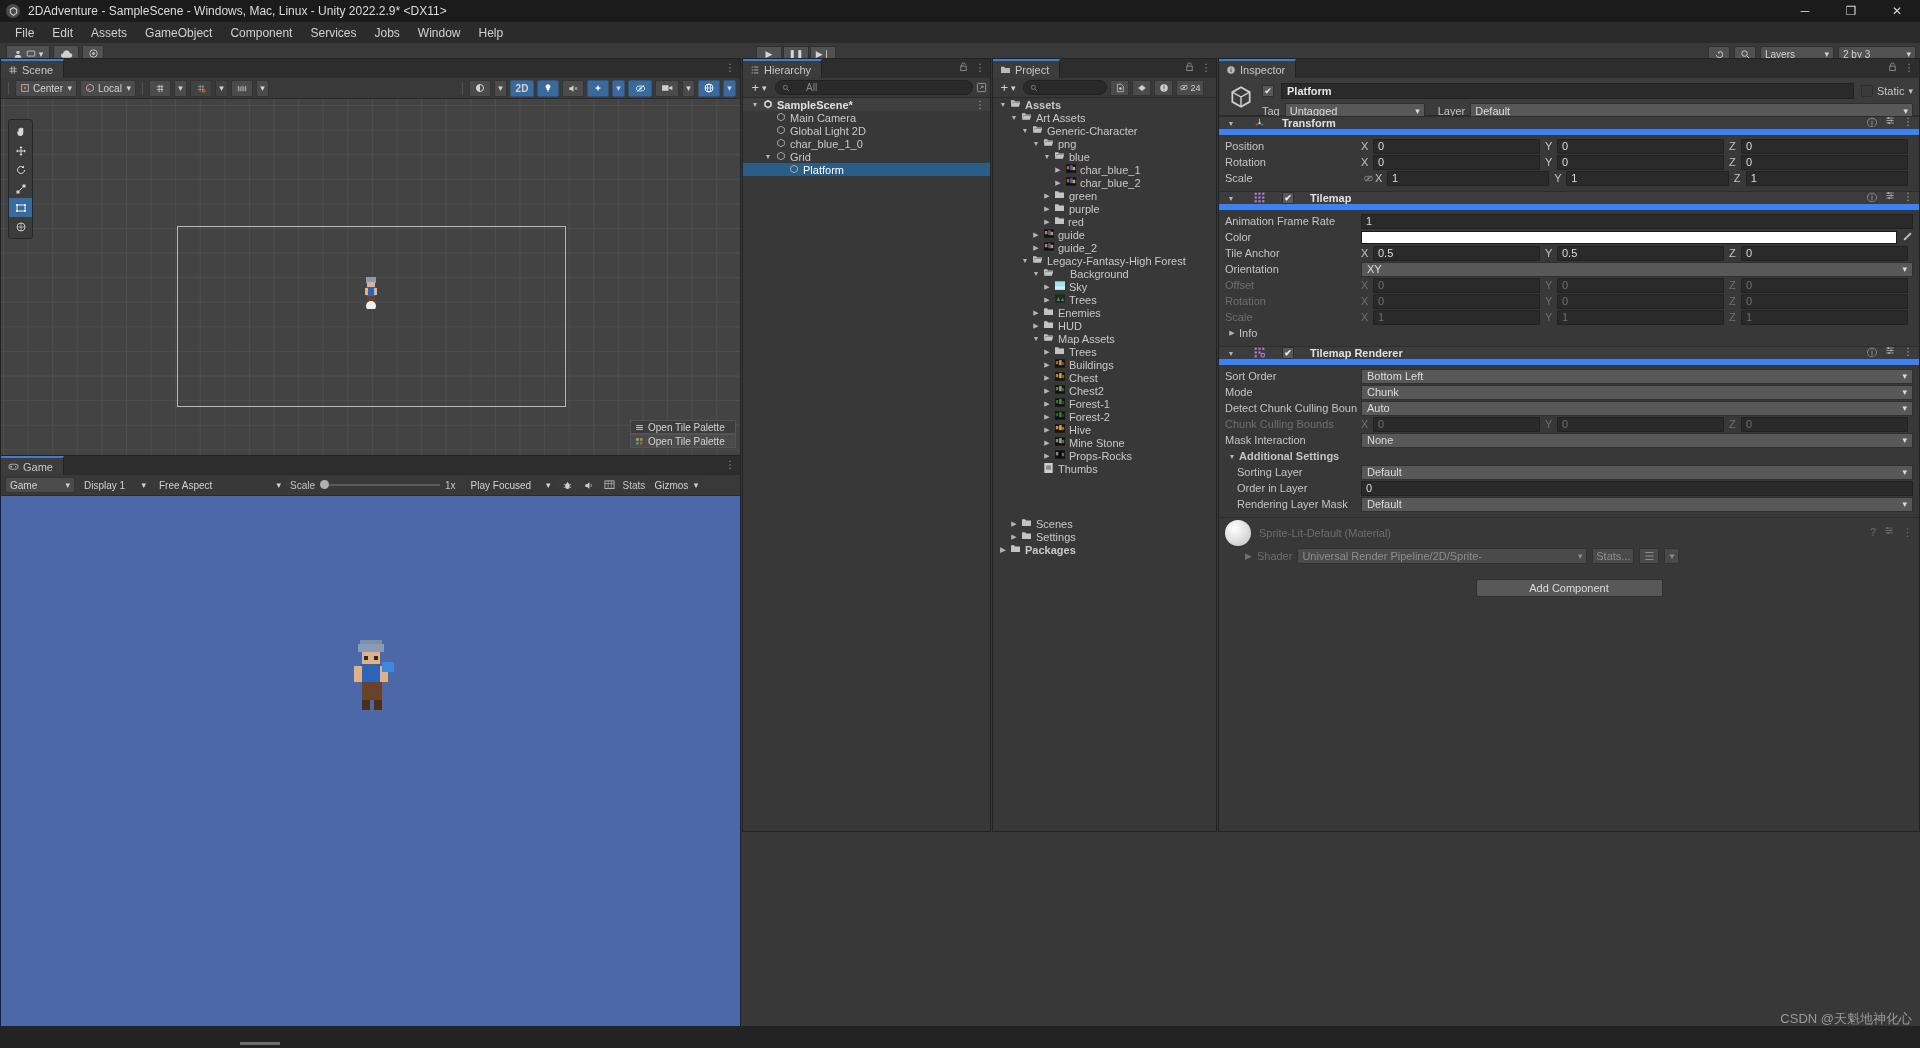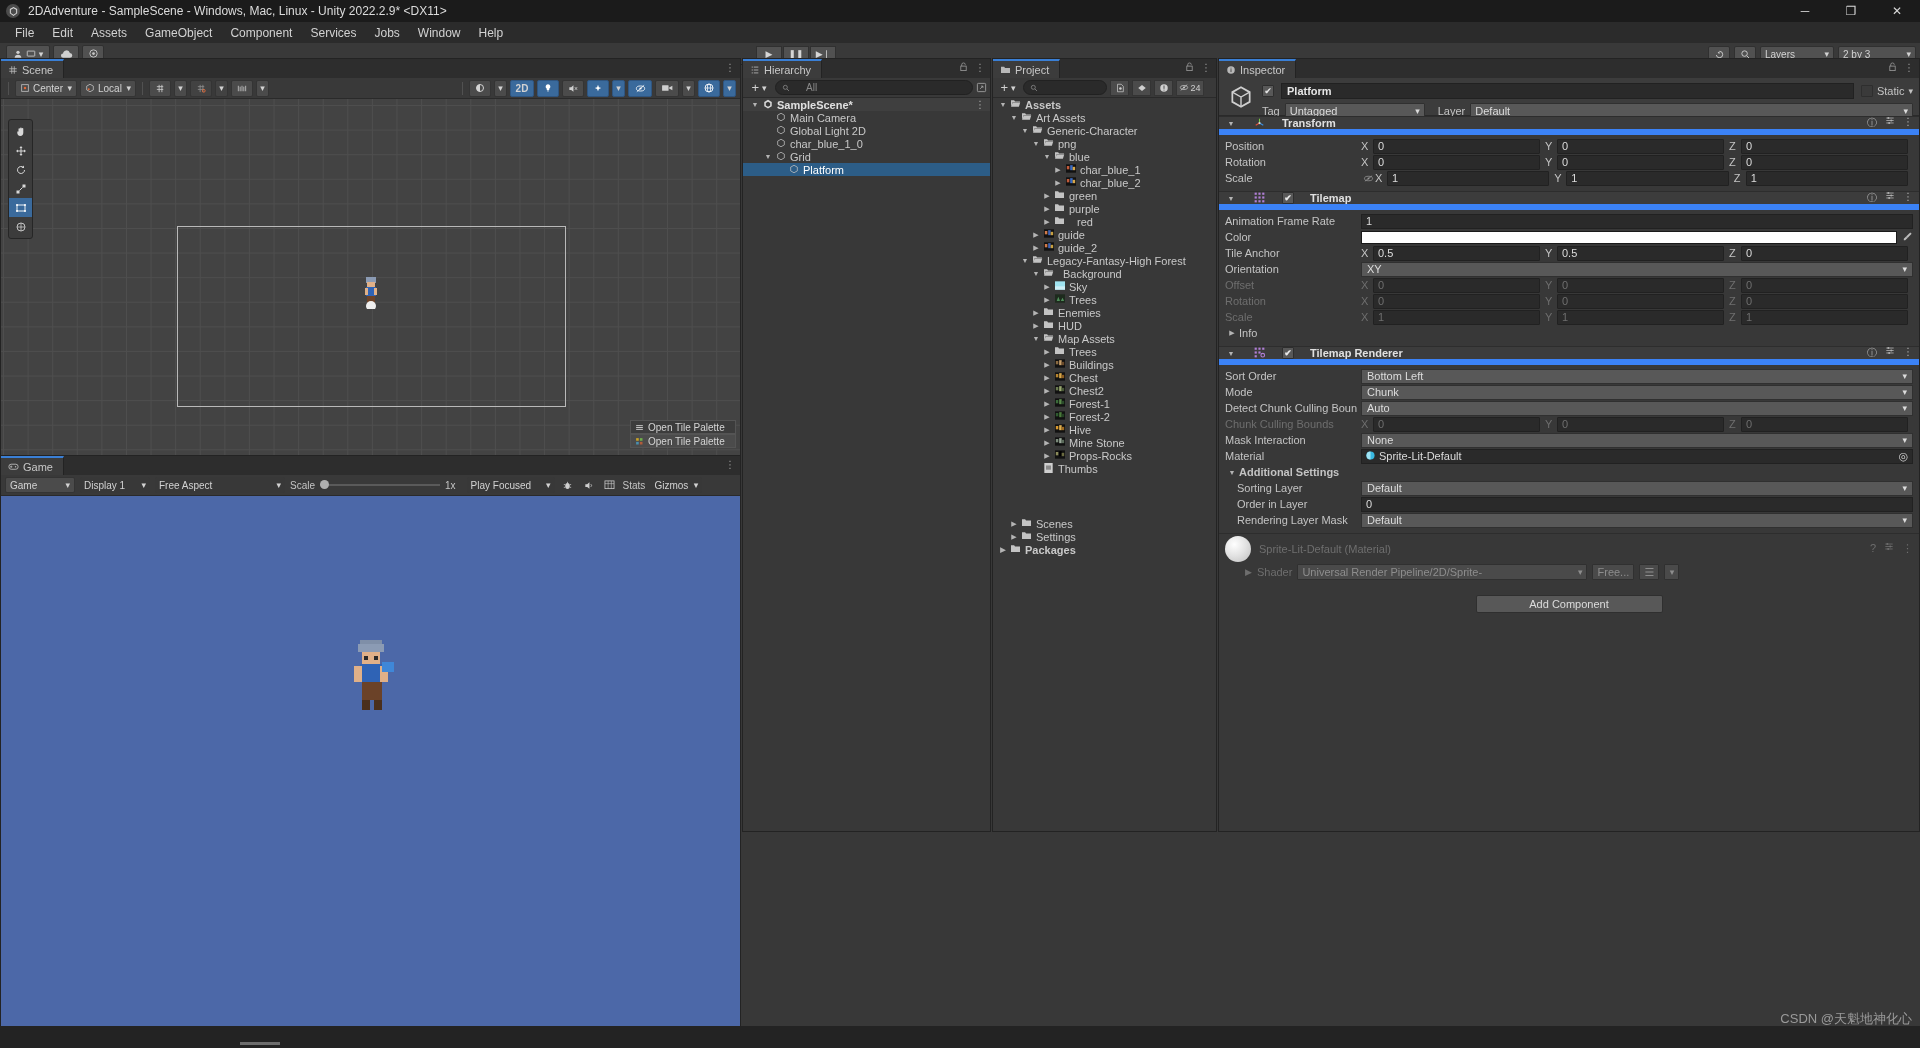--- a/index.html
+++ b/index.html
@@ -830,21 +830,21 @@
           <span class="ico"><svg width="11" height="9" viewBox="0 0 24 20">
               <path d="M2 3h7l2 2.4h11V18H2z" fill="#c3c3c3"></path>
             </svg></span>
           <span style="margin-left: 3px;">purple</span>
         </div>
         <div class="trow" style="padding-left: 48px;">
           <span class="arrow">▶</span>
           <span class="ico"><svg width="11" height="9" viewBox="0 0 24 20">
               <path d="M2 3h7l2 2.4h11V18H2z" fill="#c3c3c3"></path>
             </svg></span>
-          <span style="margin-left: 11px;">red</span>
+          <span style="margin-left: 2px;">red</span>
         </div>
         <div class="trow" style="padding-left: 37px;">
           <span class="arrow">▶</span>
           <span class="ico"><svg width="10" height="9" viewBox="0 0 12 10">
               <rect width="12" height="10" fill="#111"></rect>
               <rect x="1" y="2" width="3" height="4" fill="#d07a4a"></rect>
               <rect x="5" y="1" width="3" height="6" fill="#3f63b5"></rect>
               <rect x="8" y="3" width="3" height="4" fill="#c8a040"></rect>
             </svg></span>
           <span style="margin-left: 3px;">guide</span>
@@ -866,21 +866,21 @@
               <path d="M5.5 8h17l-3 9H2.5z" fill="#c3c3c3"></path>
             </svg></span>
           <span style="margin-left: 3px;">Legacy-Fantasy-High Forest</span>
         </div>
         <div class="trow" style="padding-left: 37px;">
           <span class="arrow">▼</span>
           <span class="ico"><svg width="11" height="9" viewBox="0 0 24 20">
               <path d="M2 3h7l2 2.4h11V7H5.4L2.6 17H2z" fill="#c3c3c3"></path>
               <path d="M5.5 8h17l-3 9H2.5z" fill="#c3c3c3"></path>
             </svg></span>
-          <span style="margin-left: 8px; text-align: center;">Background</span>
+          <span style="margin-left: 15px; text-align: center;">Background</span>
         </div>
         <div class="trow" style="padding-left: 48px;">
           <span class="arrow">▶</span>
           <span class="ico"><svg width="10" height="9" viewBox="0 0 12 10">
               <rect width="12" height="10" fill="#9fe3f0"></rect>
               <rect y="6" width="12" height="4" fill="#cdeff7"></rect>
             </svg></span>
           <span style="margin-left: 3px;">Sky</span>
         </div>
         <div class="trow" style="padding-left: 48px;">
@@ -1307,33 +1307,20 @@
             </div>
           </div>
           <div class="prow">
             <span class="plabel">Mask Interaction</span>
             <span class="dd-wide">
               <span>None</span>
               <span class="tiny">▾</span>
             </span>
           </div>
           <div class="prow">
-            <span class="plabel">Material</span>
-            <span class="objfield">
-              <span style="display:flex;align-items:center;gap:4px">
-                <span><svg width="9" height="9" viewBox="0 0 12 12">
-                    <circle cx="6" cy="6" r="5.4" fill="#39b8e0"></circle>
-                    <path d="M6 .6a5.4 5.4 0 0 0 0 10.8z" fill="#9fe4f5"></path>
-                  </svg></span>
-                <span>Sprite-Lit-Default</span>
-              </span>
-              <span>◎</span>
-            </span>
-          </div>
-          <div class="prow">
             <span class="arrow" style="width:14px">▼</span>
             <span style="font-weight:bold">Additional Settings</span>
           </div>
           <div class="prow">
             <span class="plabel" style="padding-left: 12px;">Sorting Layer</span>
             <span class="dd-wide">
               <span>Default</span>
               <span class="tiny">▾</span>
             </span>
           </div>
@@ -1366,21 +1353,21 @@
       </div>
     </div>
     <div style="display:flex;align-items:center;gap:5px;padding:0 8px 0 26px;height:18px;color:#6e6e6e">
       <span class="tiny">▶</span>
       <span>Shader</span>
       <div class="dd" style="flex:1;background:#4a4a4a;color:#8d8d8d;max-width:290px">
         <span>Universal Render Pipeline/2D/Sprite-</span>
         <span class="tiny">▾</span>
       </div>
       <div class="dd" style="width:42px;justify-content:center;background:#4a4a4a;color:#8d8d8d">
-        <span>Free...</span>
+        <span>Stats...</span>
       </div>
       <div class="dd" style="width:20px;justify-content:center;background:#4a4a4a;color:#8d8d8d">
         <span>☰</span>
       </div>
       <div class="dd" style="width:15px;justify-content:center;background:#4a4a4a;color:#8d8d8d">
         <span class="tiny">▾</span>
       </div>
     </div>
 
     <div class="addcomp">

